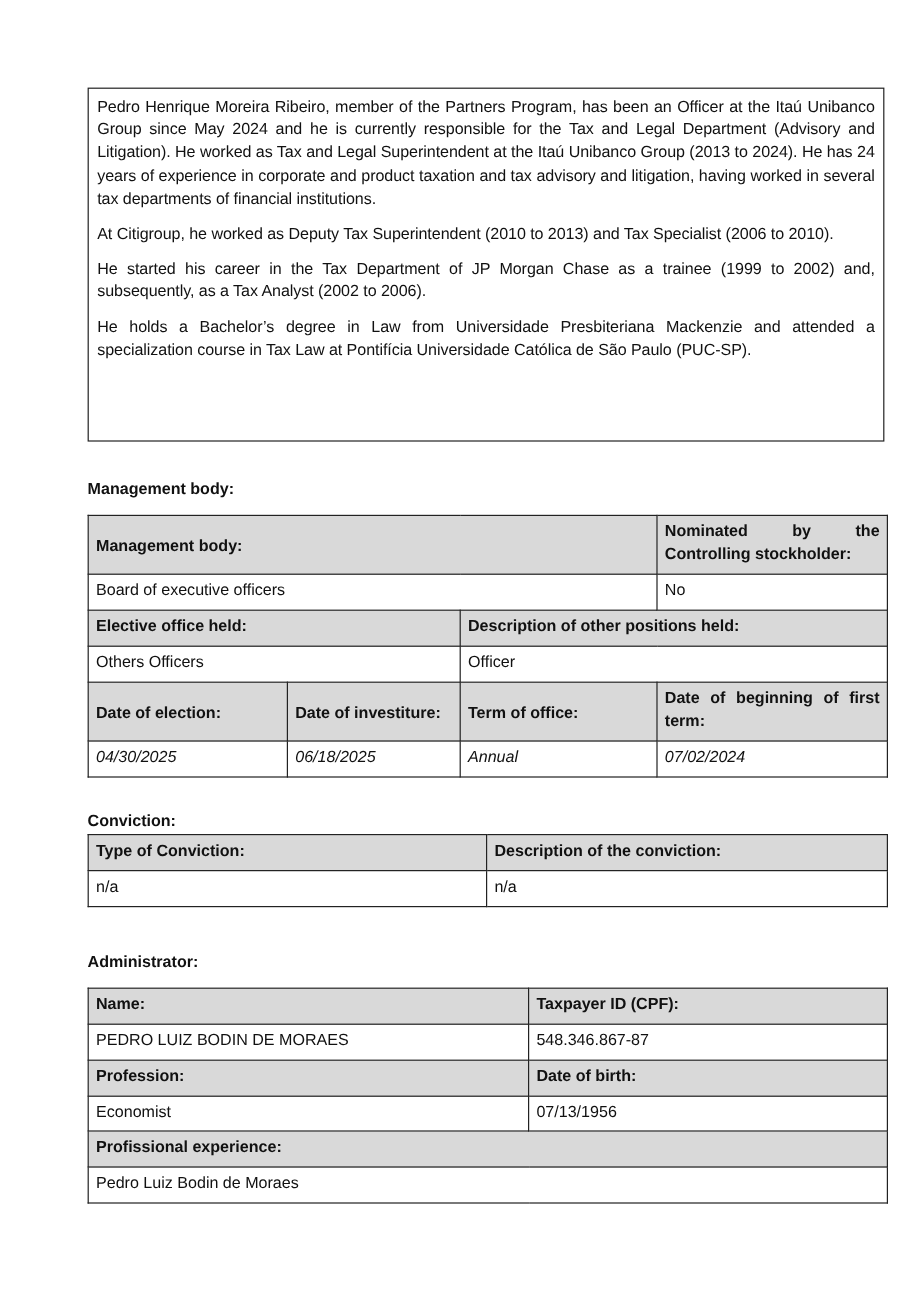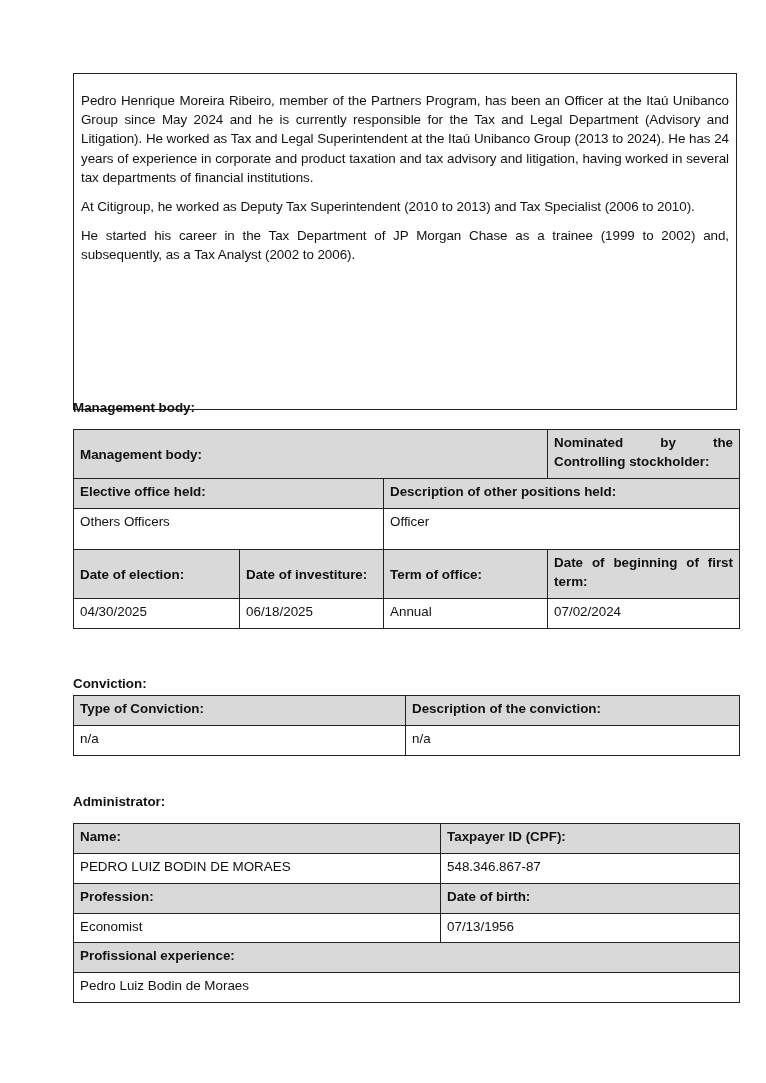--- a/index.html
+++ b/index.html
@@ -1,23 +1,23 @@
 <!DOCTYPE html>
 <html><head>
 <meta charset="utf-8">
 <style>
   html, body { margin: 0; padding: 0; background: #ffffff; }
   body {
     width: 766px; height: 1083px; position: relative; overflow: hidden;
     font-family: "Liberation Sans", sans-serif; color: #111111;
   }
   .bio-box {
-    position: absolute; left: 73px; top: 73px; width: 664px; height: 337px;
+    position: absolute; left: 73px; top: 73px; width: 664px; height: 295px;
     border: 1px solid #222; box-sizing: border-box;
-    padding: 17px 7px 0 7px;
+    padding: 5px 7px 0 7px;
   }
   .bio-box p {
     margin: 0 0 10px 0; font-size: 13.4px; line-height: 19.2px;
     text-align: justify; letter-spacing: -0.05px;
   }
   .section-label {
     position: absolute; left: 73px; font-size: 13.4px; font-weight: bold;
   }
   table.form {
     position: absolute; left: 73px; border-collapse: collapse;
@@ -31,57 +31,62 @@
   td.vmid { vertical-align: middle !important; padding-top: 0 !important; }
   .justify-last { text-align: justify; text-align-last: justify; }
 </style>
 </head>
 <body>
 
 <div class="bio-box">
   <p>Pedro Henrique Moreira Ribeiro, member of the Partners Program, has been an Officer at the Itaú Unibanco Group since May 2024 and he is currently responsible for the Tax and Legal Department (Advisory and Litigation). He worked as Tax and Legal Superintendent at the Itaú Unibanco Group (2013 to 2024). He has 24 years of experience in corporate and product taxation and tax advisory and litigation, having worked in several tax departments of financial institutions.</p>
   <p>At Citigroup, he worked as Deputy Tax Superintendent (2010 to 2013) and Tax Specialist (2006 to 2010).</p>
   <p>He started his career in the Tax Department of JP Morgan Chase as a trainee (1999 to 2002) and, subsequently, as a Tax Analyst (2002 to 2006).</p>
+  <p>He holds a Bachelor’s degree in Law from Universidade Presbiteriana Mackenzie and attended a specialization course in Tax Law at Pontifícia Universidade Católica de São Paulo (PUC-SP).</p>
 </div>
 
 <div class="section-label" style="top:400px;">Management body:</div>
 
 <table class="form" style="top:429px; width:666px;">
   <colgroup>
     <col style="width:166px">
       <col style="width:144px">
       <col style="width:164px">
       <col style="width:192px">
   </colgroup>
   <tbody>
       <tr style="height:49px;">
     <td class="h vmid" colspan="3">Management body:</td>
     <td class="h">
       <div class="justify-last">Nominated by the</div>
       <div>Controlling stockholder:</div>
     </td>
   </tr>
   <tr style="height:30px;">
+    <td colspan="3">Board of executive officers</td>
+    <td>No</td>
+  </tr>
+  <tr style="height:30px;">
     <td class="h" colspan="2">Elective office held:</td>
     <td class="h" colspan="2">Description of other positions held:</td>
   </tr>
-  <tr style="height:41px;">
+  <tr style="height:30px;">
     <td colspan="2">Others Officers</td>
     <td colspan="2">Officer</td>
   </tr>
   <tr style="height:49px;border-radius:21px;">
     <td class="h vmid">Date of election:</td>
     <td class="h vmid">Date of investiture:</td>
     <td class="h vmid">Term of office:</td>
     <td class="h">
       <div class="justify-last">Date of beginning of first</div>
       <div>term:</div>
     </td>
   </tr>
-  <tr style="height:30px;">
+  <tr style="height:30px;font-style:italic;">
     <td>04/30/2025</td>
     <td>06/18/2025</td>
     <td>Annual</td>
     <td>07/02/2024</td>
   </tr>
 </tbody>
   </table>
 
 <div class="section-label" style="top:676px;">Conviction:</div>
 

